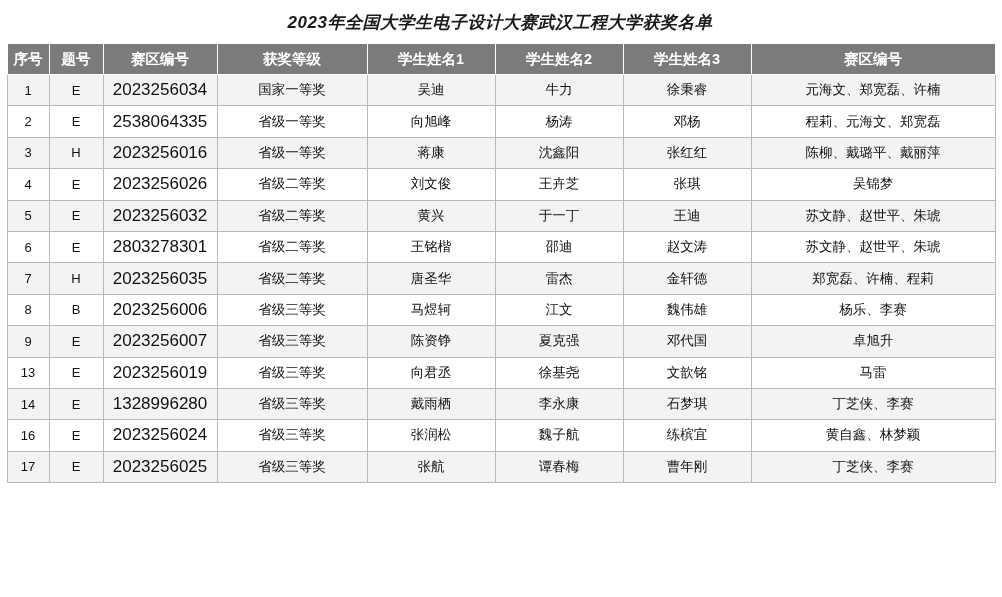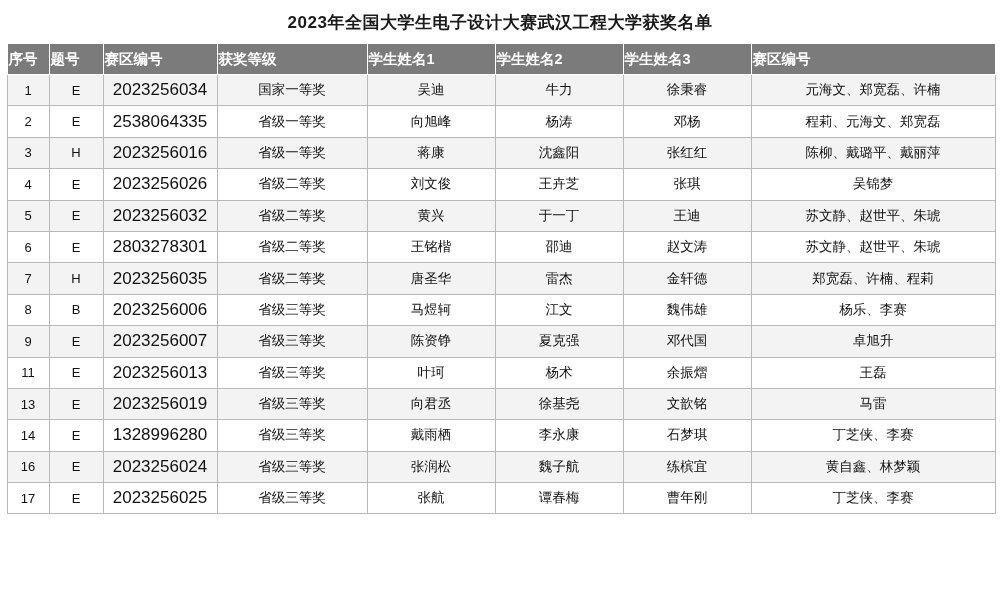--- a/index.html
+++ b/index.html
@@ -14,35 +14,36 @@
     color: #000000;
     overflow: hidden;
   }
   #page-title {
     text-align: center;
     font-size: 17px;
     font-weight: bold;
     letter-spacing: 0.5px;
     padding: 11px 2px 9px 0;
     color: #1a1a1a;
+    font-style: italic;
   }
   table {
     border-collapse: collapse;
     width: 988px;
     margin: 0 auto;
     table-layout: fixed;
   }
   thead th {
     background: #7b7b7b;
     color: #ffffff;
     font-size: 14.5px;
     font-weight: bold;
     height: 28px;
     border: 1px solid #ffffff;
-    text-align: left;
+    text-align: center;
     vertical-align: middle;
   }
   tbody td {
     height: 28.4px;
     font-size: 13.5px;
     border: 1px solid #b9b9b9;
     text-align: center;
     vertical-align: middle;
     background: #ffffff;
     color: #111111;
@@ -184,30 +185,20 @@
         <td class="num">9</td>
         <td class="topic">E</td>
         <td class="code">2023256007</td>
         <td class="level">省级三等奖</td>
         <td class="name">陈资铮</td>
         <td class="name">夏克强</td>
         <td class="name">邓代国</td>
         <td class="advisors">卓旭升</td>
       </tr>
       <tr>
-        <td class="num">11</td>
-        <td class="topic">E</td>
-        <td class="code">2023256013</td>
-        <td class="level">省级三等奖</td>
-        <td class="name">叶珂</td>
-        <td class="name">杨术</td>
-        <td class="name">余振熠</td>
-        <td class="advisors">王磊</td>
-      </tr>
-      <tr>
         <td class="num">13</td>
         <td class="topic">E</td>
         <td class="code">2023256019</td>
         <td class="level">省级三等奖</td>
         <td class="name">向君丞</td>
         <td class="name">徐基尧</td>
         <td class="name">文歆铭</td>
         <td class="advisors">马雷</td>
       </tr>
       <tr>

